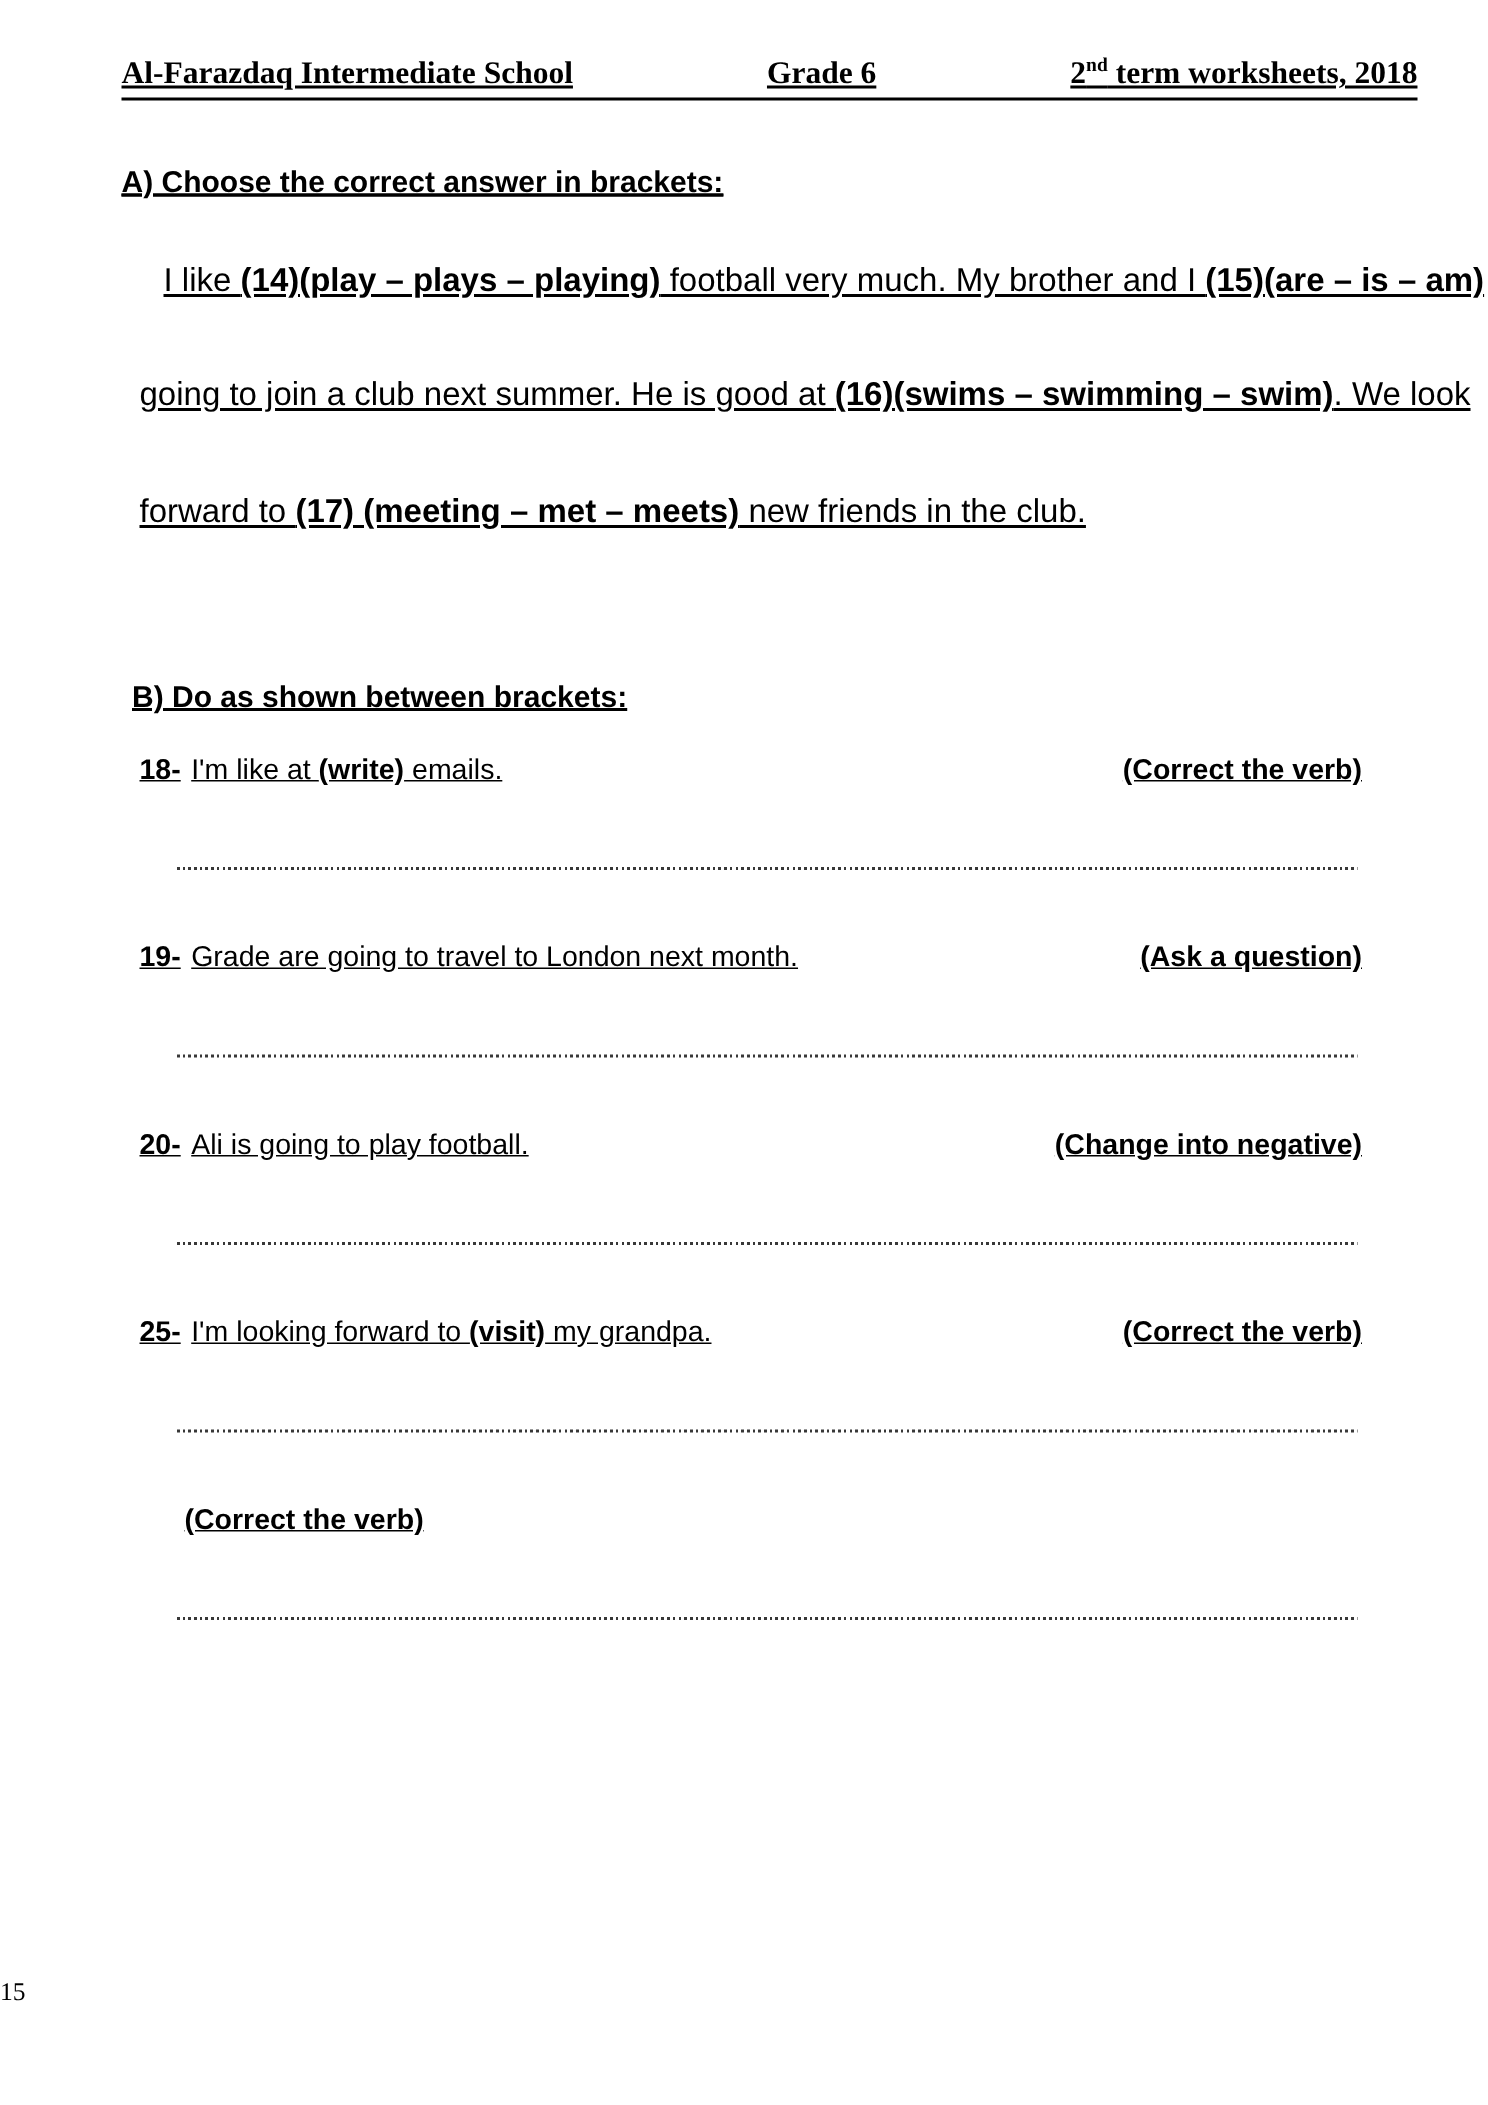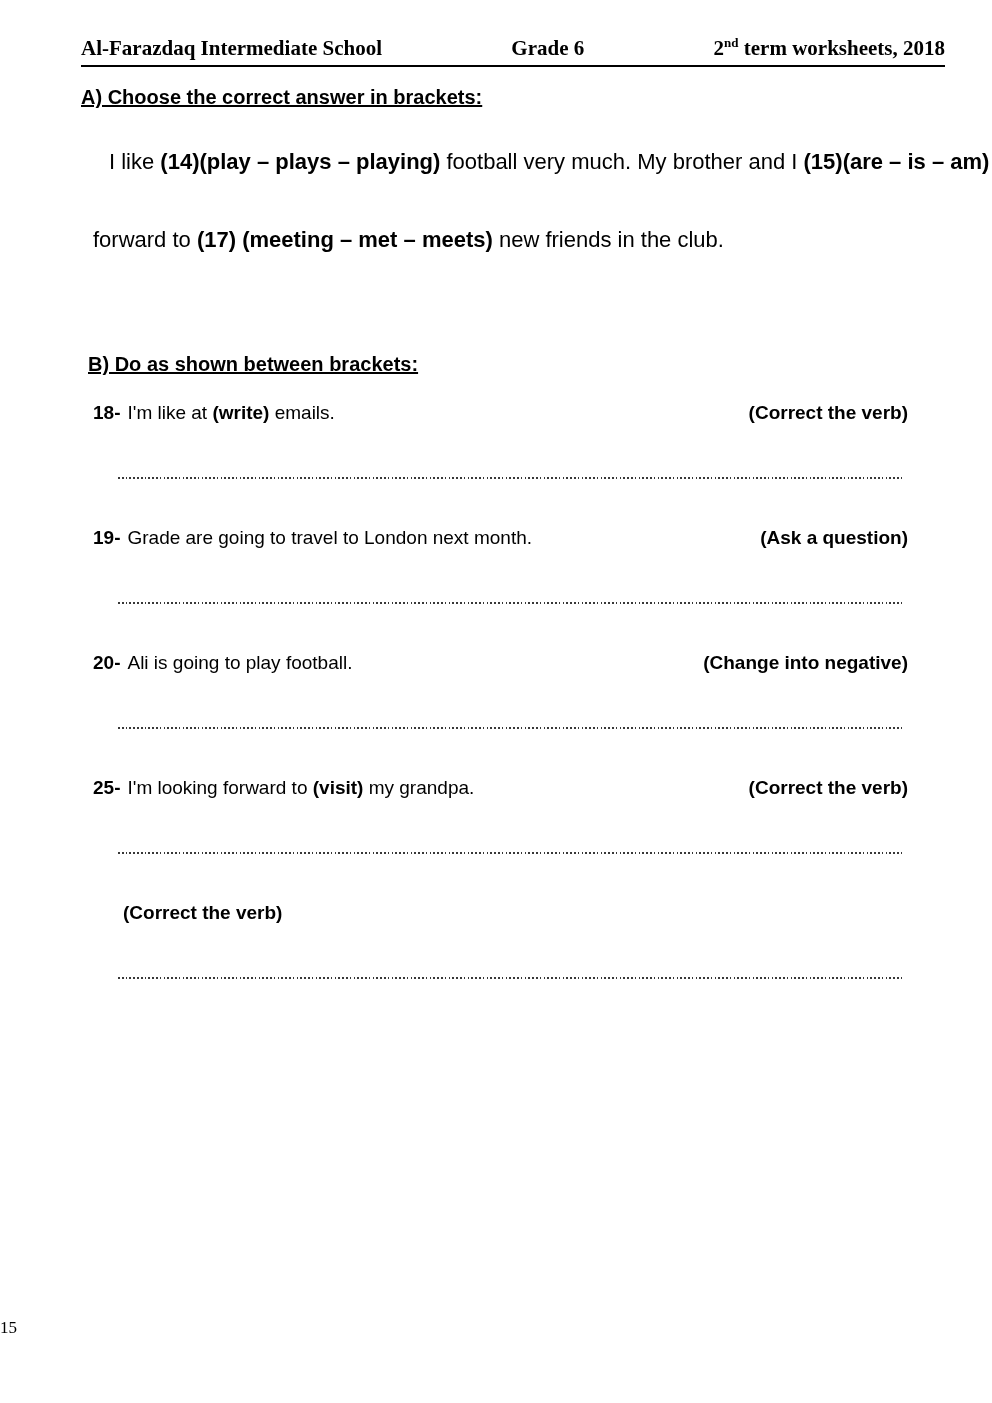--- a/index.html
+++ b/index.html
@@ -10,20 +10,21 @@
   .page {
     position: relative;
     width: 992px;
     height: 1403px;
     background: #ffffff;
     color: #000000;
     box-sizing: border-box;
     padding: 36px 47px 0 81px;
     font-family: "Liberation Sans", "DejaVu Sans", sans-serif;
     overflow: hidden;
+    text-decoration: underline;
   }
   
   .header {
     display: flex;
     justify-content: space-between;
     align-items: baseline;
     font-family: "Liberation Serif", "DejaVu Serif", serif;
     font-weight: bold;
     font-size: 21px;
     border-bottom: 2px solid #000;
@@ -41,21 +42,21 @@
     font-weight: bold;
     text-decoration: underline;
   }
   
   .sec-heading {
     margin: 0;
     font-size: 20px;
     font-weight: bold;
     text-decoration: underline;
   }
-  .sec-a { margin-top: 19px; }
+  .sec-a { margin-top: 44px; }
   .sec-b { margin-top: 100px; margin-left: 7px; }
   
   .pline {
     margin: 12px;
     font-size: 22px;
     white-space: nowrap;
   }
   .pline-1 { margin-top: 40px; padding-left: 16px; }
   .pline-2 { margin-top: 50px; }
   .pline-3 { margin-top: 52px; }
@@ -107,20 +108,21 @@
   <div class="header">
     <span>Al-Farazdaq Intermediate School</span>
     <span>Grade 6</span>
     <span><span>2</span><sup>nd</sup><span> term worksheets, 2018</span></span>
   </div>
 
 
   <h2 class="sec-heading sec-a">A) Choose the correct answer in brackets:</h2>
 
   <p class="pline pline-1"><span>I like </span><span class="b">(14)(play – plays – playing)</span><span> football very much. My brother and I </span><span class="b">(15)(are – is – am)</span></p>
+  <p class="pline pline-2"><span>going to join a club next summer. He is good at </span><span class="b">(16)(swims – swimming – swim)</span><span>. We look</span></p>
   <p class="pline pline-3"><span>forward to </span><span class="b">(17) (meeting – met – meets)</span><span> new friends in the club.</span></p>
 
   <h2 class="sec-heading sec-b">B) Do as shown between brackets:</h2>
 
   <div class="item-row item-first">
     <span><span class="num">18-</span><span><span>I'm like at </span><span class="b">(write)</span><span> emails.</span></span></span>
     <span class="instr">(Correct the verb)</span>
   </div>
   <div class="dots"></div>
 

